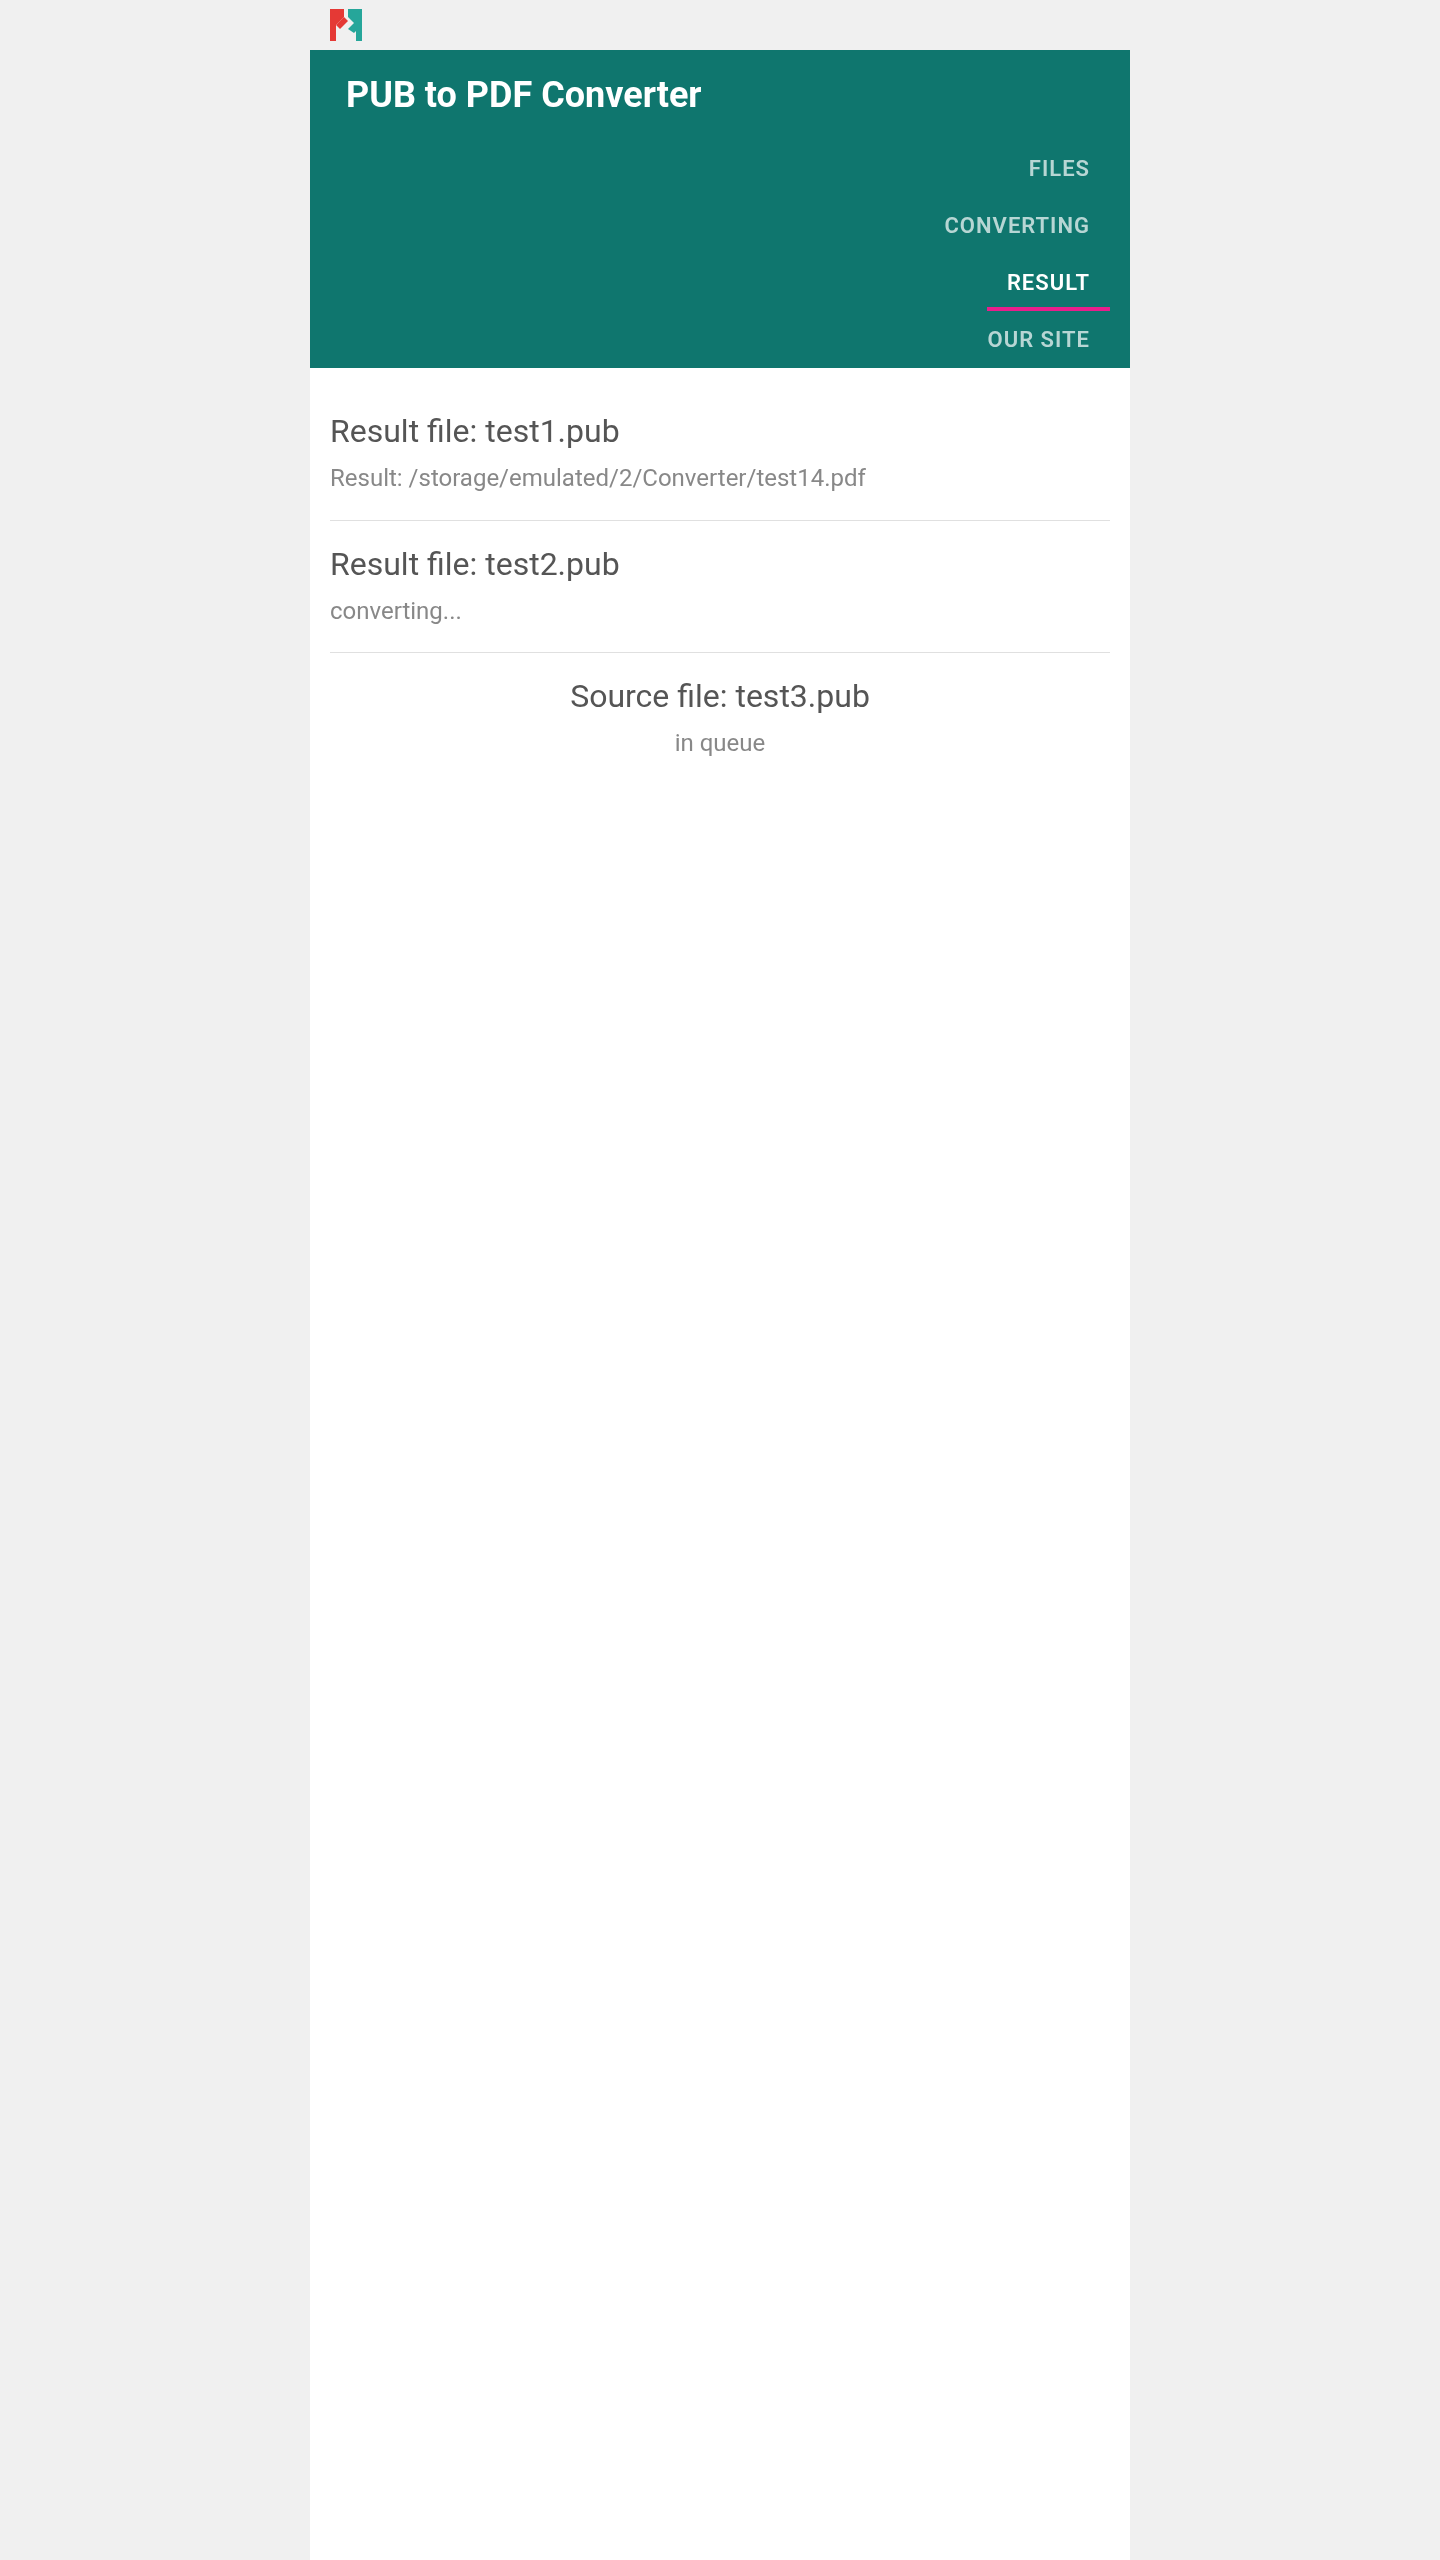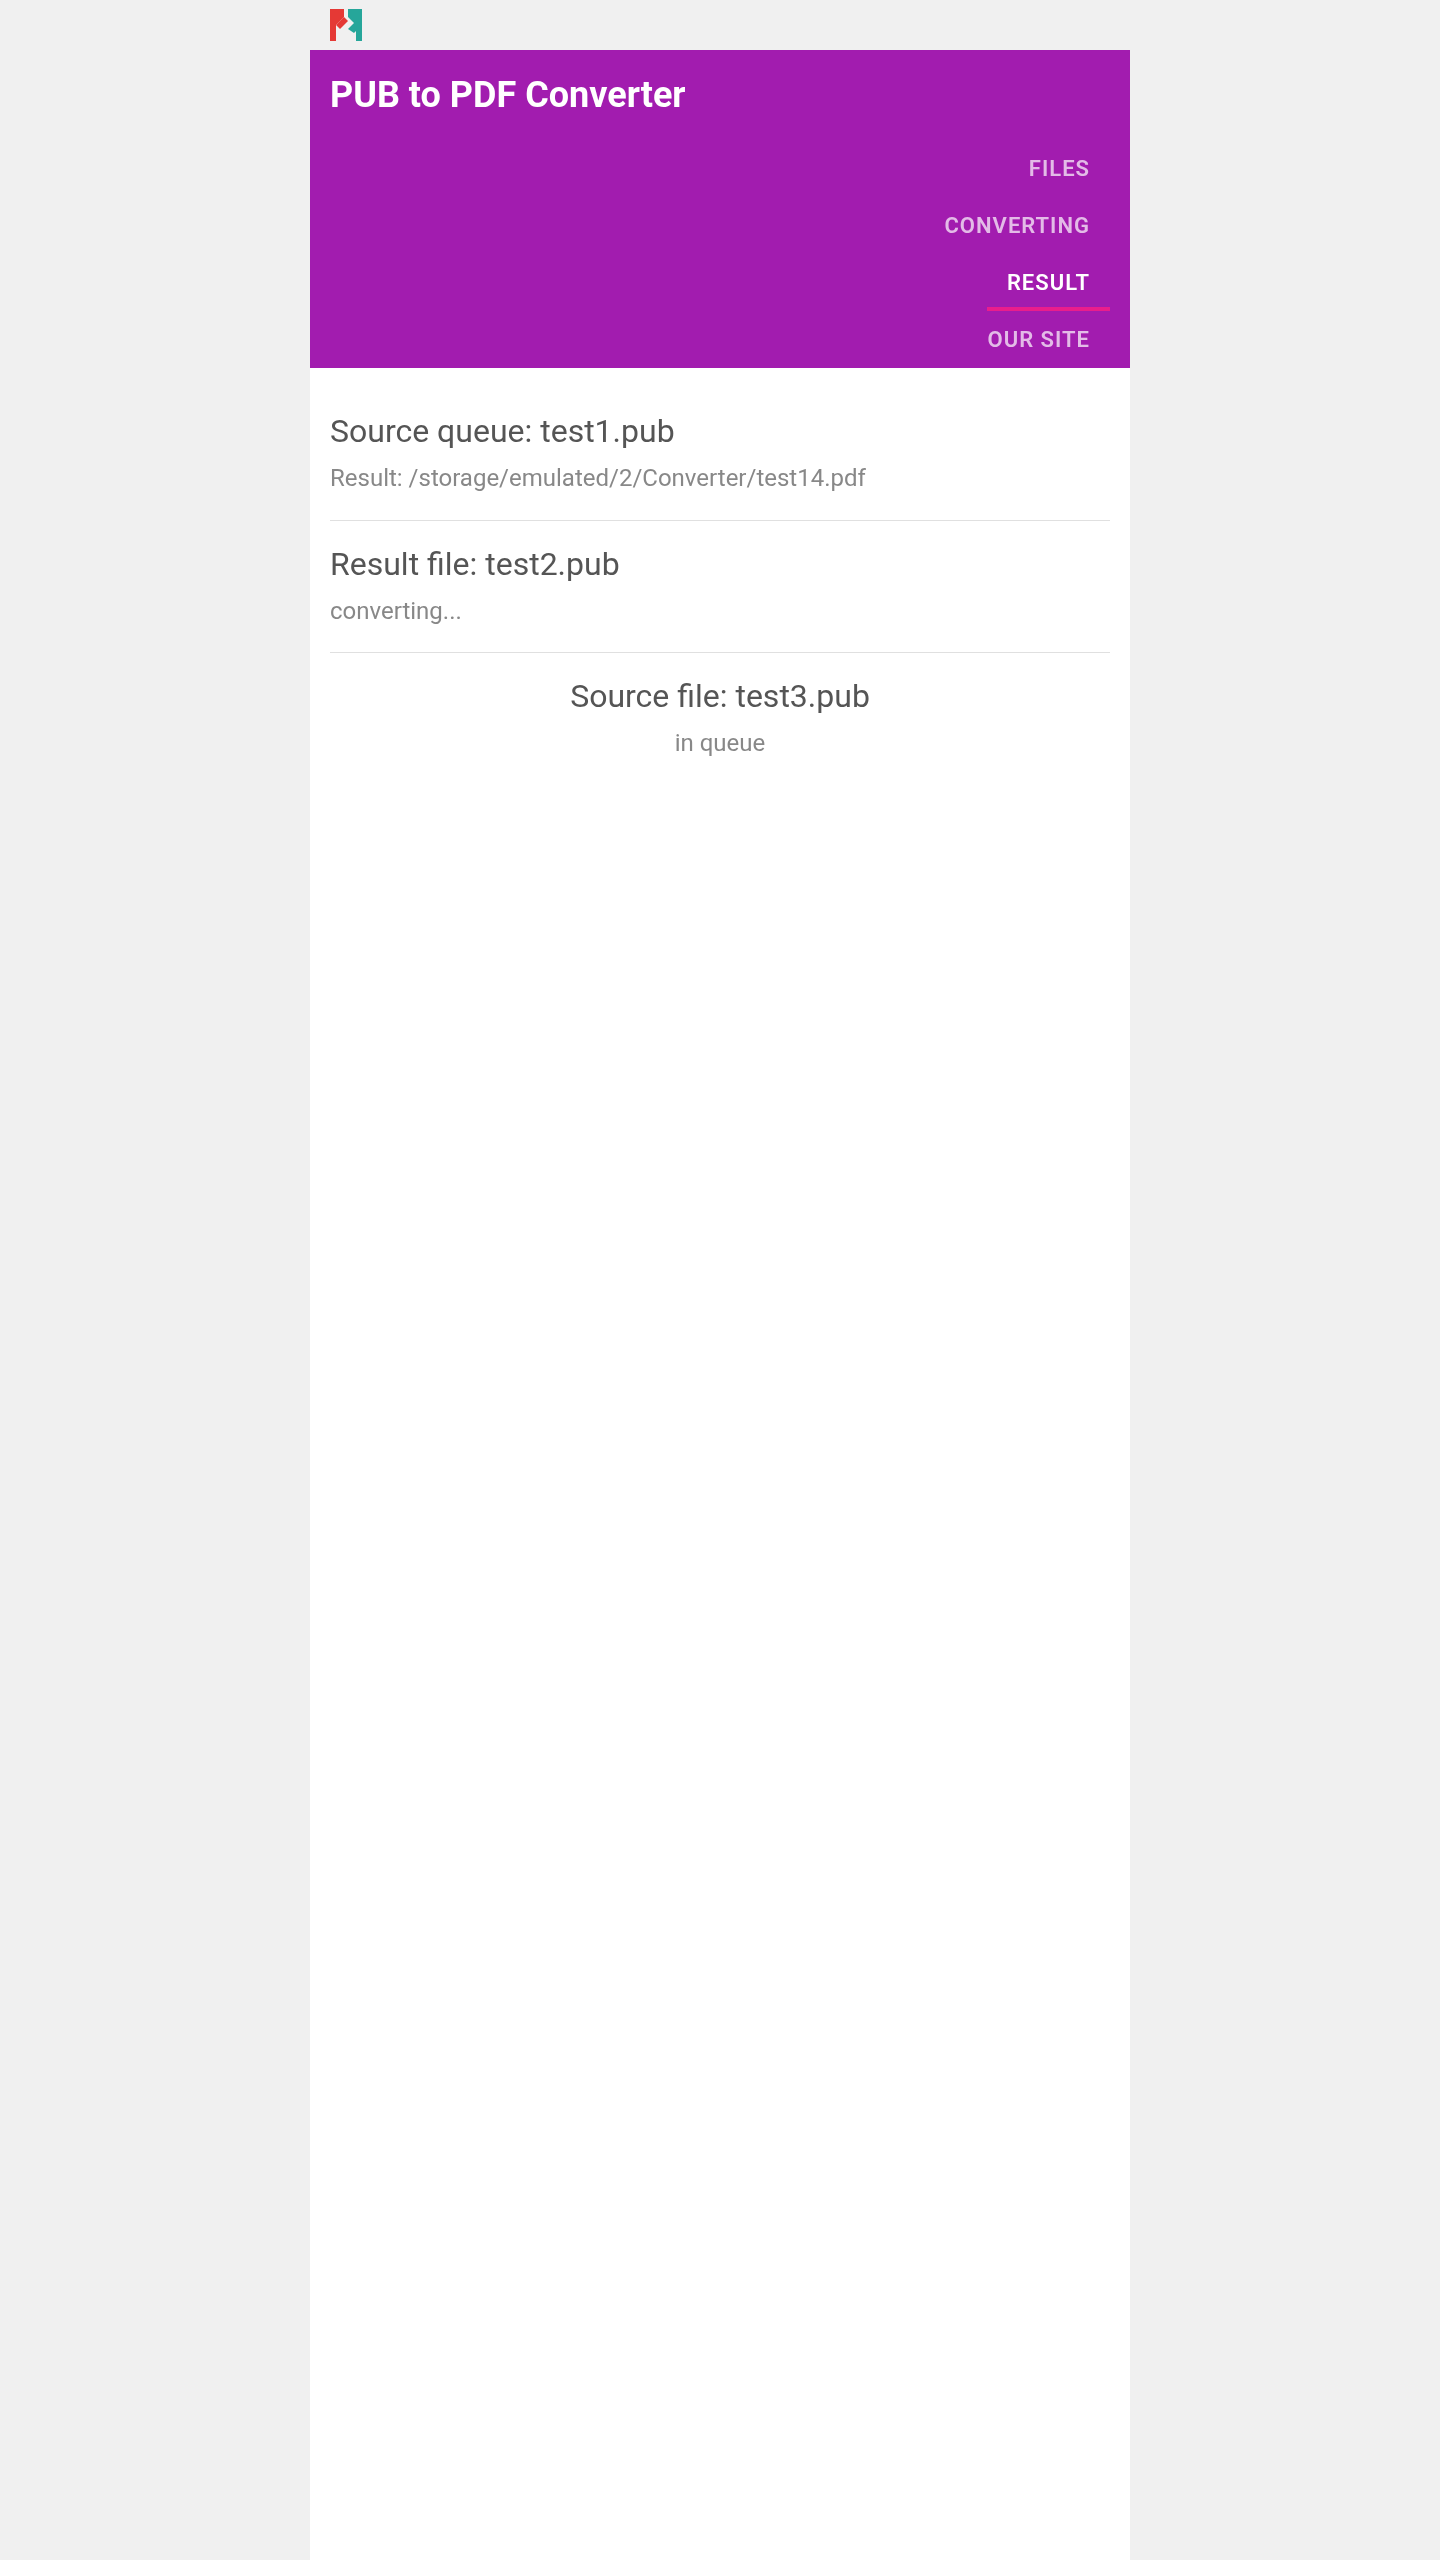--- a/index.html
+++ b/index.html
@@ -22,22 +22,22 @@
     .status-bar {
       background-color: #f0f0f0;
       height: 50px;
       display: flex;
       align-items: center;
       padding: 0 16px;
     }
 
     
     .app-header {
-      background-color: #a21caf;
-      padding: 24px 20px 0 20px;
+      background-color: #0f766e;
+      padding: 24px 20px 0 36px;
     }
 
     .app-title {
       color: #ffffff;
       font-size: 36px;
       font-weight: bold;
       margin-bottom: 24px;
     }
 
     
@@ -135,21 +135,21 @@
     <div class="tab-item">FILES</div>
     <div class="tab-item">CONVERTING</div>
     <div class="tab-item active">RESULT</div>
     <div class="tab-item">OUR SITE</div>
   </div>
 </div>
 
 <div class="content">
 
   <div class="file-item">
-    <div class="source-file">Source queue: test1.pub</div>
+    <div class="source-file">Result file: test1.pub</div>
     <div class="file-result">Result: /storage/emulated/2/Converter/test14.pdf</div>
   </div>
 
   <div class="file-item">
     <div class="source-file">Result file: test2.pub</div>
     <div class="file-result">converting...</div>
   </div>
 
   <div class="file-item">
     <div class="source-file">Source file: test3.pub</div>

